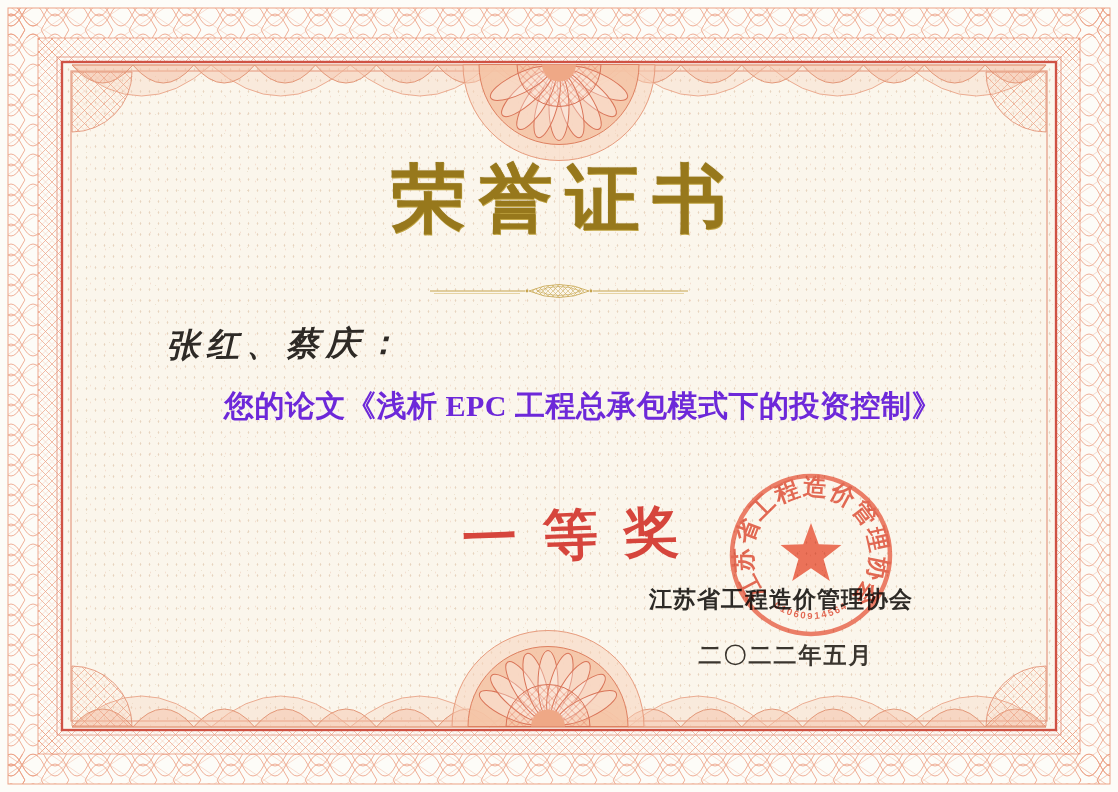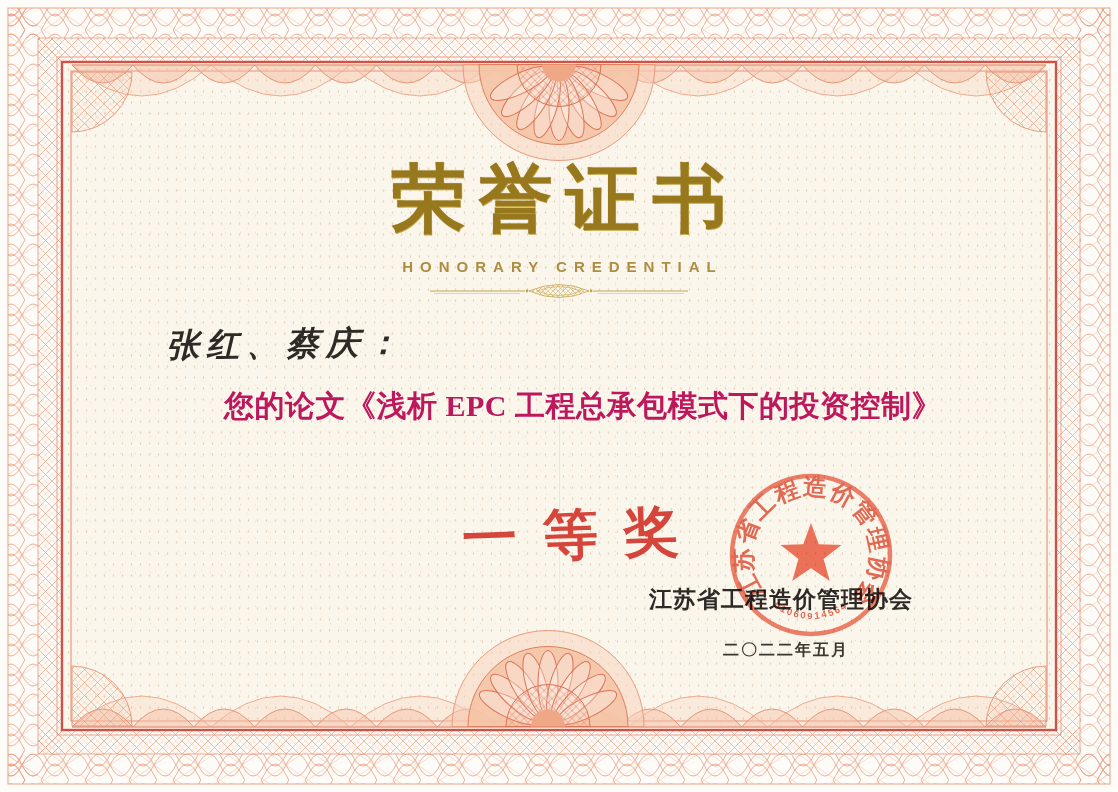--- a/index.html
+++ b/index.html
@@ -47,38 +47,38 @@
   }
   .divider{left:0;right:0;top:281px;text-align:center;}
   .recipients{
     left:166px;top:322px;
     font-family:"DejaVu Serif",serif;font-style:italic;font-weight:700;
     font-size:33px;letter-spacing:7px;color:#2e2a26;
     transform:rotate(-0.8deg);
   }
   .body-line{
     font-family:"Liberation Serif",serif;font-weight:600;
-    font-size:30px;letter-spacing:0.5px;color:#be185d;white-space:nowrap;
+    font-size:30px;letter-spacing:0.5px;color:#6d28d9;white-space:nowrap;
   }
   .body-line-1{left:224px;top:386px;}
   .body-line-2{left:157px;top:440px;}
   .award{
     left:462px;top:498px;
     font-size:55px;font-weight:800;letter-spacing:26px;
     color:#d6453c;transform:rotate(-2deg);
     font-family:"Liberation Serif",serif;
   }
   .issuer{
     left:616px;top:584px;width:330px;text-align:center;
     font-size:23px;letter-spacing:1px;color:#2d2a26;font-weight:600;
   }
   .date{
     left:616px;top:640px;width:340px;text-align:center;
     font-family:"Liberation Serif",serif;
-    font-size:16px;letter-spacing:2px;color:#3a352e;font-weight:600;
+    font-size:23px;letter-spacing:2px;color:#3a352e;font-weight:600;
   }
   .seal{
     position:absolute;left:711px;top:455px;width:200px;height:200px;
     z-index:3;mix-blend-mode:multiply;opacity:0.92;pointer-events:none;
   }
   .seal-circle{fill:none;stroke:#ee7863;stroke-width:4.5;}
   .seal-ring-text{font-size:24px;font-weight:700;fill:#e4604b;letter-spacing:1.5px;font-family:"Liberation Sans",sans-serif;}
   .seal-num-text{font-size:9.5px;font-weight:700;fill:#e4604b;letter-spacing:2px;font-family:"Liberation Sans",sans-serif;}
   .gold-line{stroke:#c6a44e;stroke-width:1;}
   .gold-line2{stroke:#d8bc72;stroke-width:0.6;}
@@ -157,21 +157,20 @@
       <path d="M1046,72 L1046,132 A60,60 0 0,1 986,72 Z"></path>
       <path d="M1046,726 L986,726 A60,60 0 0,1 1046,666 Z"></path>
       <path d="M72,726 L72,666 A60,60 0 0,1 132,726 Z"></path>
     </g>
 
     <use href="#rosette" transform="translate(559,64.5)"></use>
     <use href="#rosette" transform="translate(548,726.5) rotate(180)"></use>
   </svg>
 
   <div class="layer title">荣誉证书</div>
-  <div class="layer subtitle">HONORARY CREDENTIAL</div>
 
   <div class="layer divider">
     <svg width="262" height="20" viewBox="0 0 262 20" aria-hidden="true">
       <defs>
         <pattern id="goldnet" width="5" height="5" patternUnits="userSpaceOnUse">
           <path d="M0,0 L5,5 M5,0 L0,5" stroke="#c9a84f" stroke-width="0.5"></path>
         </pattern>
       </defs>
       <path class="gold-line" d="M2,10 H97"></path>
       <path class="gold-line2" d="M6,12.5 H92"></path>

